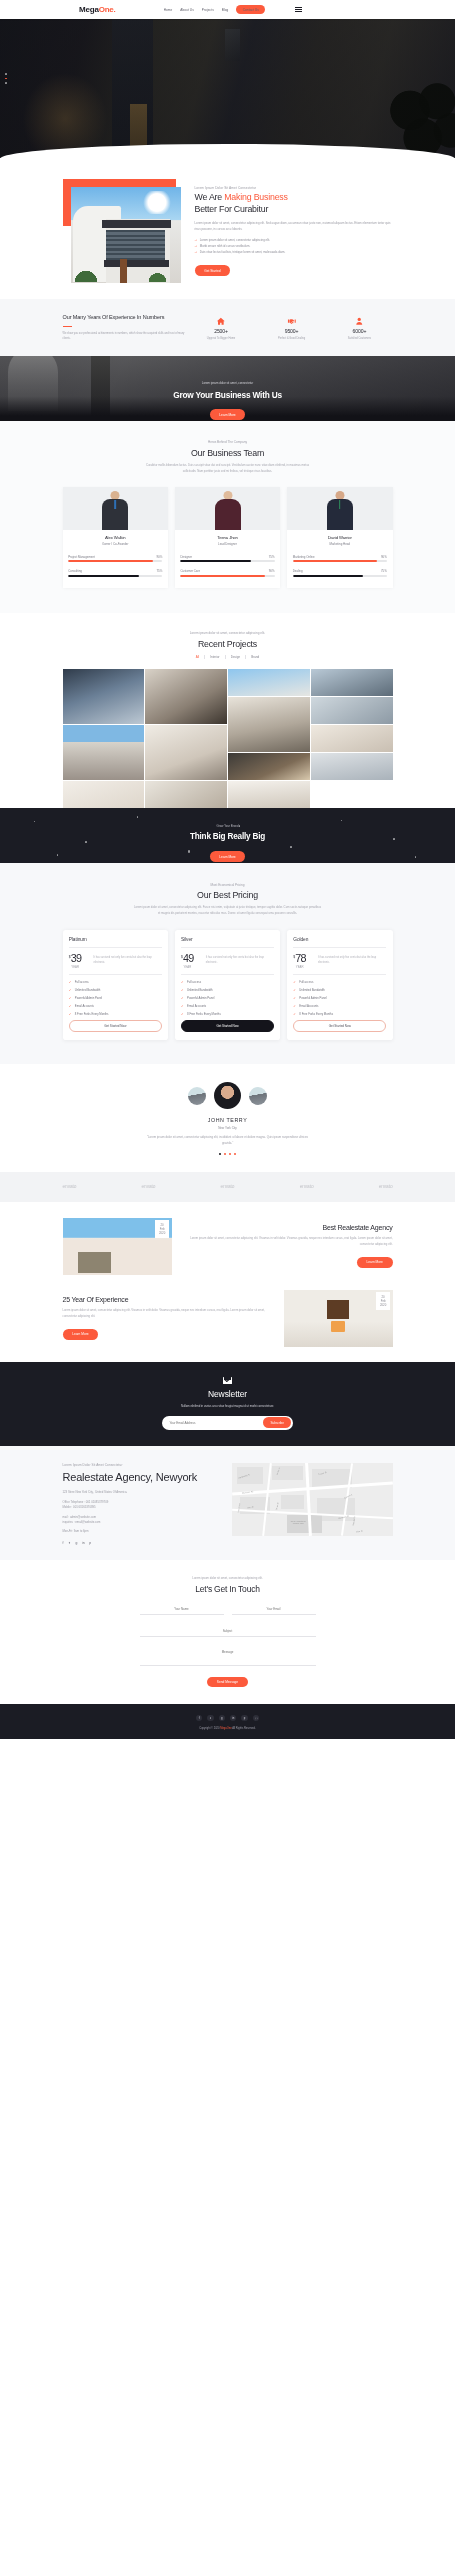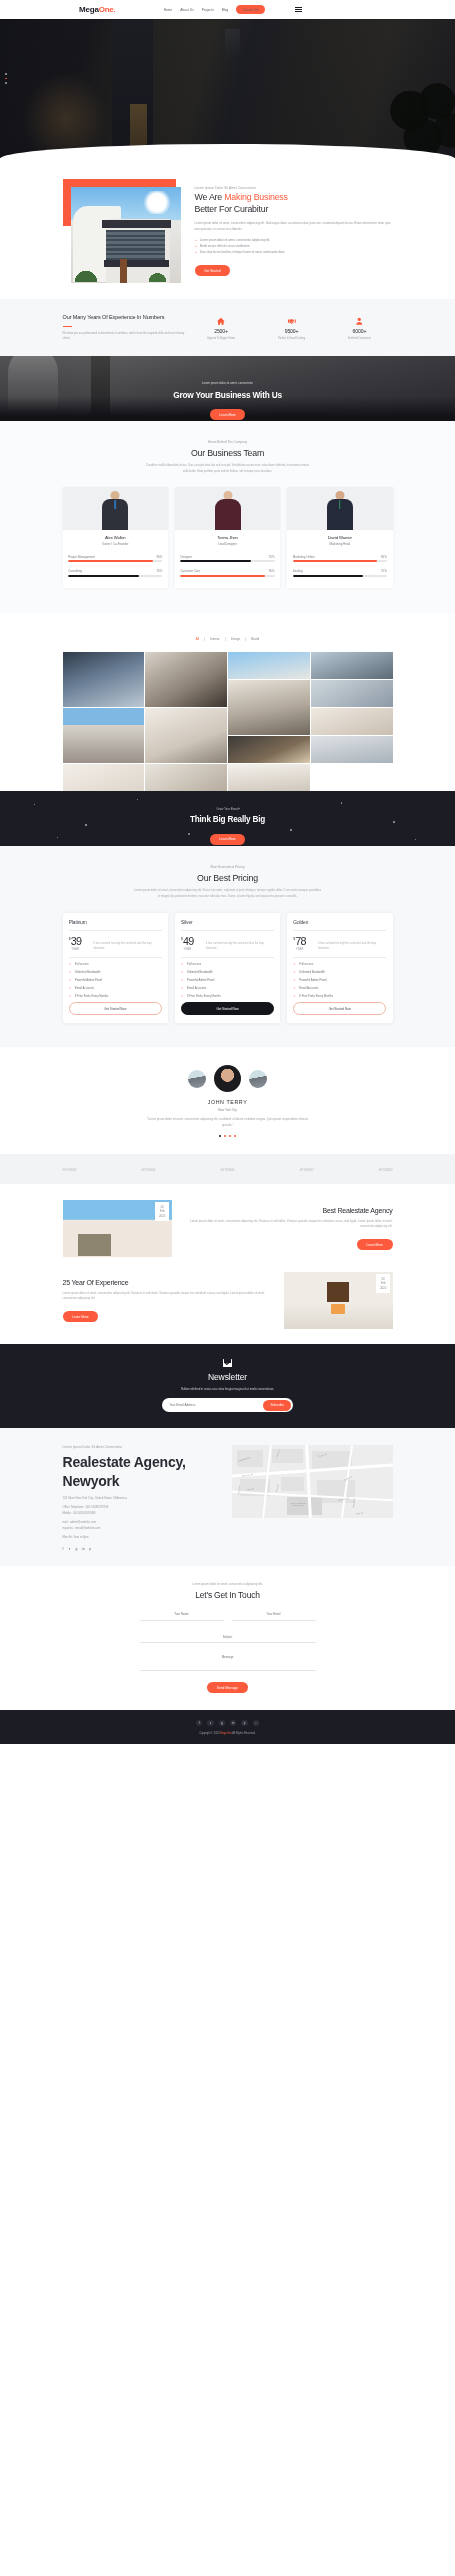--- a/index.html
+++ b/index.html
@@ -120,21 +120,21 @@
   .star{position:absolute;border-radius:50%;background:#fff;opacity:.55;}
   .think-in{position:relative;z-index:3;padding-top:16px;}
   .think-in .sub{font-size:2.9px;color:#b9b9c2;}
   .think-in h2{color:#fff;font-weight:700;font-size:8.2px;margin-top:4px;letter-spacing:-0.2px;}
   
   .pricing{background:#f7f8fa;padding:19.3px 0 24px;}
   .pcards{display:flex;gap:6.8px;margin-top:13.7px;}
   .pcard{flex:1;background:#fff;border-radius:2.8px;box-shadow:0 0.6px 4px rgba(0,0,0,.06);padding:6.8px 6.3px 8px;}
   .pcard h4{font-size:4.8px;font-weight:400;color:#3a3a44;letter-spacing:-0.1px;}
   .phr{height:0.6px;background:#ececef;margin:5.1px 0;}
-  .prow{display:flex;gap:12px;align-items:flex-end;}
+  .prow{display:flex;gap:12px;align-items:flex-start;}
   .pprice{display:flex;align-items:flex-start;}
   .pcur{font-size:3.4px;color:#3a3a44;margin-top:1.7px;}
   .pamt{font-size:10.8px;font-weight:300;line-height:.95;letter-spacing:-0.6px;color:#2d2d36;}
   .pyr{font-size:2.8px;color:#a0a0a9;margin-top:1.7px;text-align:center;}
   .pdesc{font-size:2.6px;color:#b1b1b9;line-height:1.95;padding-top:2.3px;}
   .plist{margin-top:2.3px;}
   .plist li{list-style:none;font-size:2.8px;color:#73737d;display:flex;gap:3.4px;align-items:center;margin-bottom:4px;}
   .ck{color:#fc5a3c;font-size:3.1px;}
   .pbtn{display:block;width:100%;text-align:center;font-size:3px;padding:3.4px 0;border-radius:10.2px;border:0.6px solid #f0b6a8;color:#53535d;background:#fff;margin-top:2.8px;cursor:pointer;font-family:inherit;}
   .pbtn.dark{background:#14141b;color:#fff;border-color:#14141b;}
@@ -178,21 +178,21 @@
   .news h2{color:#fff;font-size:8.5px;font-weight:300;margin-top:5.1px;letter-spacing:-0.1px;}
   .news p{font-size:2.8px;color:#d0d0d8;line-height:1.9;max-width:114px;margin:5.1px auto 0;}
   .nform{width:131px;margin:6.3px auto 0;background:#fff;border-radius:12.5px;display:flex;align-items:center;padding:1.7px;}
   .nform input{flex:1;border:none;outline:none;font-size:3px;padding:0 5.7px;color:#9a9aa3;font-family:inherit;background:transparent;}
   .nform button{background:#fc5a3c;color:#fff;border:none;font-size:3px;padding:3.4px 7.4px;border-radius:11.4px;cursor:pointer;font-family:inherit;}
   
   .addr{background:#f7f8fa;padding:17px 0 15px;}
   .arow{display:flex;gap:15px;}
   .aleft{width:154px;}
   .aleft .eyebrow{font-size:3.1px;}
-  .aleft h2{font-size:14px;font-weight:700;line-height:1.35;margin-top:3.4px;letter-spacing:-0.2px;}
+  .aleft h2{font-size:11px;font-weight:400;line-height:1.35;margin-top:3.4px;letter-spacing:-0.2px;}
   .aline{font-size:2.8px;color:#9a9aa3;line-height:1.95;margin-top:5.1px;}
   .socials{display:flex;gap:4.6px;margin-top:6.3px;color:#6c6c77;font-size:3.4px;}
   .map{flex:1;height:73px;position:relative;overflow:hidden;background:#ededed;}
   .map .rd{position:absolute;background:#fff;}
   .map .blk{position:absolute;background:#e2e2e2;}
   .map .lbl{position:absolute;font-size:1.9px;color:#9b9b9b;}
   
   .contact{background:#fff;padding:16px 0 17px;text-align:center;}
   .contact .sub{font-size:2.9px;color:#a4a4ad;}
   .contact h2{font-size:8.5px;font-weight:300;margin-top:4px;letter-spacing:-0.2px;}
@@ -427,20 +427,24 @@
               </div>
           </div>
         </div>
       </div>
     </div>
   </div>
 </div>
 
 <div class="proj sec">
   <div class="wrap">
+    <div class="sh">
+      <div class="sub">Lorem ipsum dolor sit amet, consectetur adipiscing elit.</div>
+      <h2>Recent Projects</h2>
+    </div>
     <div class="filters">
       <span class="act">All</span>
       <span>Interior</span>
       <span>Design</span>
       <span>Brand</span>
     </div>
   </div>
   <div style="width:330px;margin:0 auto;">
     <div class="pgrid">
       <div class="pg r2" style="background:linear-gradient(160deg,#2f3b4a,#6a7f96 45%,#bcc8d3)"></div>

